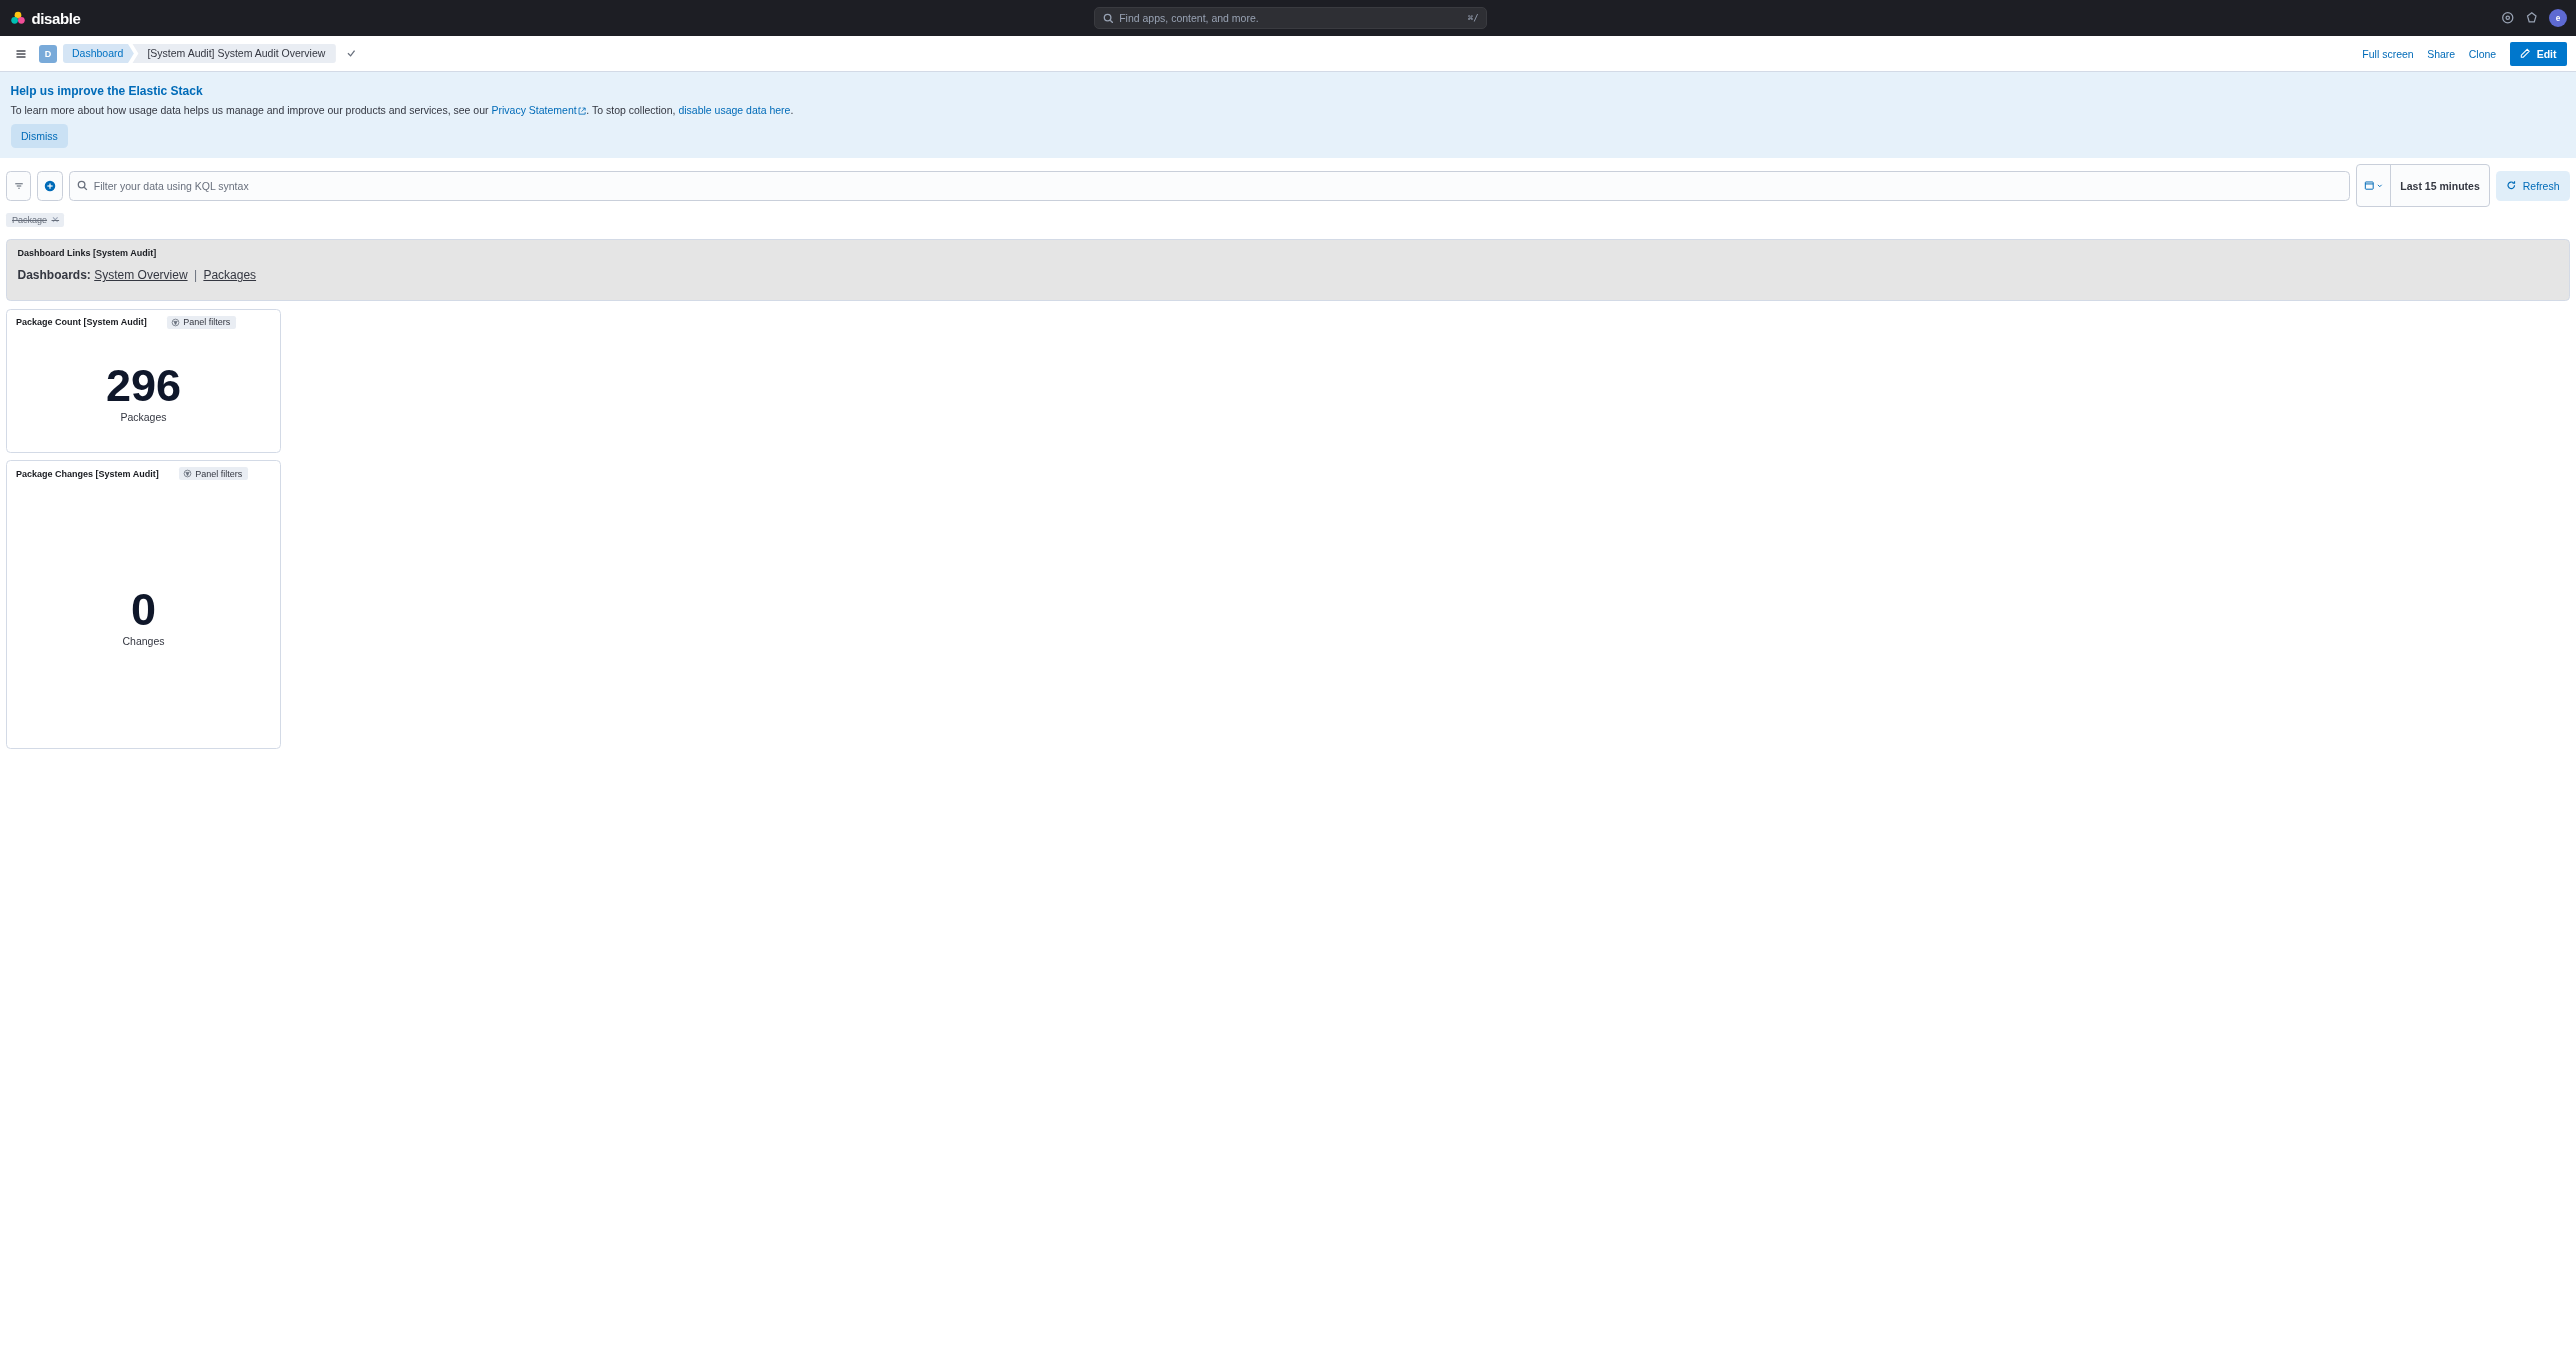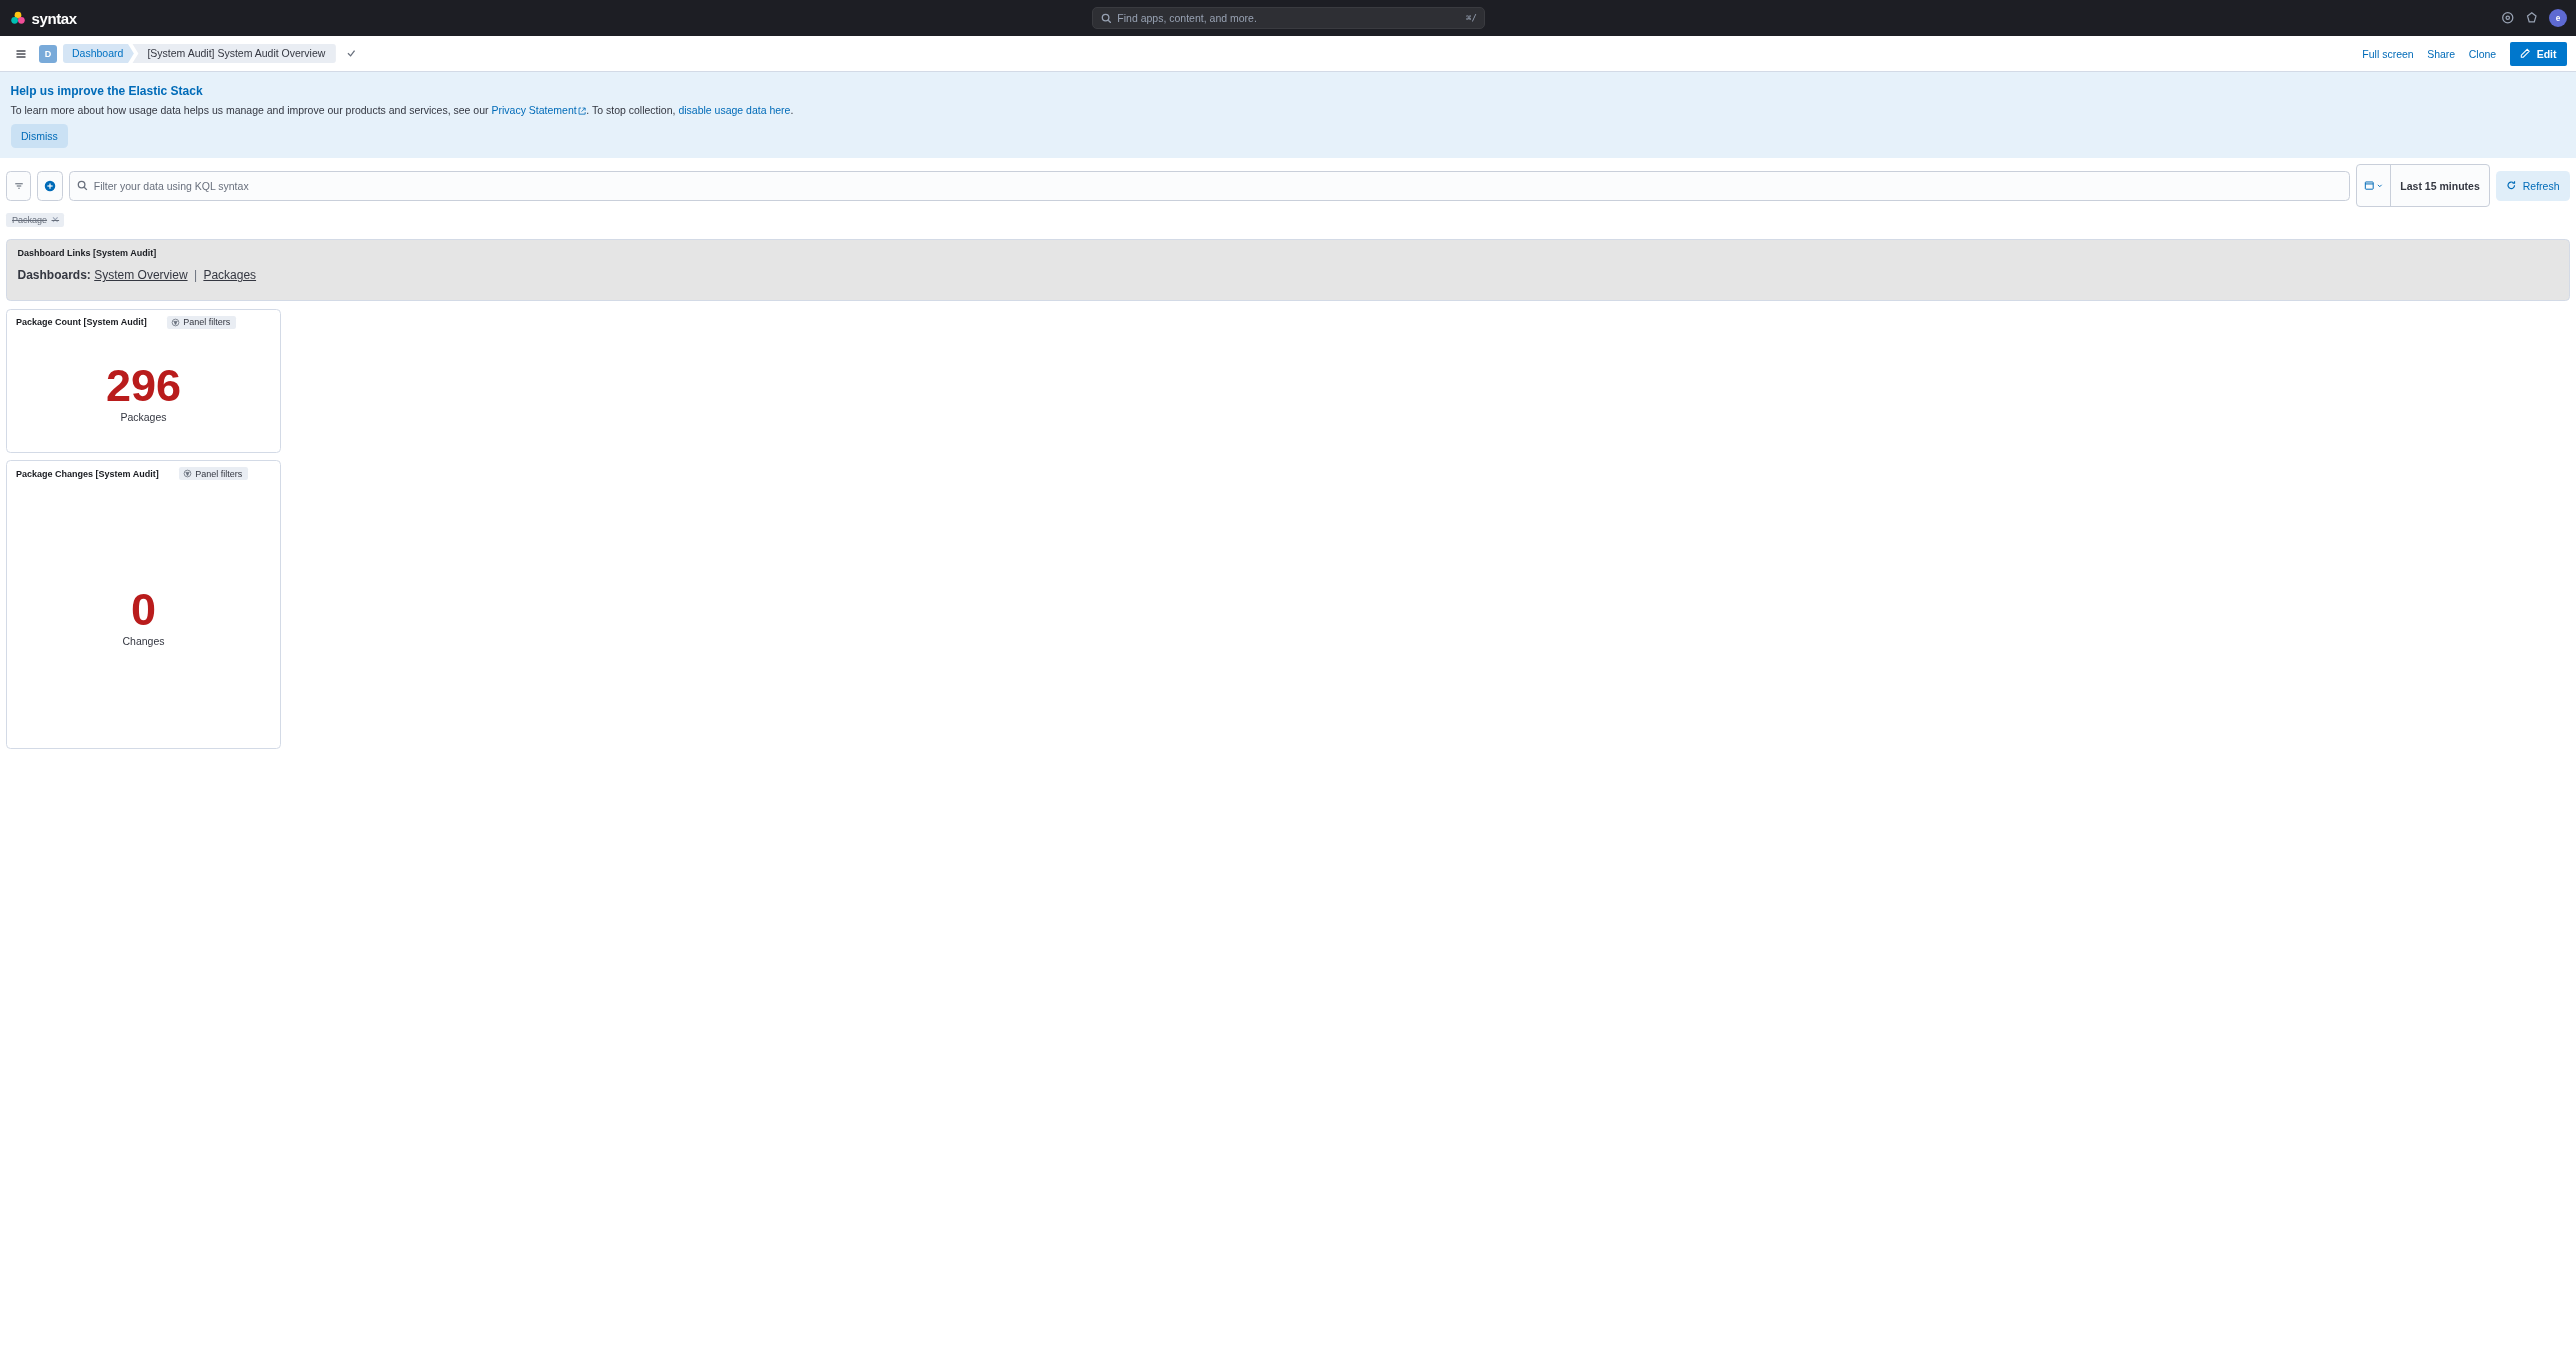--- a/index.html
+++ b/index.html
@@ -355,40 +355,40 @@
   height: 117px;
   display: flex;
   flex-direction: column;
   align-items: center;
   justify-content: center;
 }
 .vis-body.tall { height: 262px; }
 .metric {
   font-size: 45px;
   font-weight: 700;
-  color: #b91c1c;
+  color: #0f172a;
   line-height: 1;
 }
 .metric-label {
   font-size: 10.5px;
   color: #343741;
   margin-top: 3px;
 }
 </style>
 </head>
 <body>
 
 <div class="top-header">
   <div class="elastic-logo">
     <svg class="elastic-logo-mark" viewBox="0 0 32 32">
       <circle cx="16" cy="11" r="6" fill="#fec514"></circle>
       <circle cx="10" cy="20" r="6" fill="#00bfb3"></circle>
       <circle cx="22" cy="20" r="6" fill="#f04e98"></circle>
     </svg>
-    <span class="elastic-wordmark">syntax</span>
+    <span class="elastic-wordmark">disable</span>
   </div>
   <div class="global-search">
     <svg width="10.5" height="10.5" viewBox="0 0 16 16" fill="none" stroke="#98a2b3" stroke-width="2">
       <circle cx="7" cy="7" r="5"></circle>
         <line x1="11" y1="11" x2="15" y2="15"></line>
     </svg>
     <input class="global-search-input" placeholder="Find apps, content, and more." style="">
     <span class="global-search-shortcut">⌘/</span>
   </div>
   <div class="header-right">

